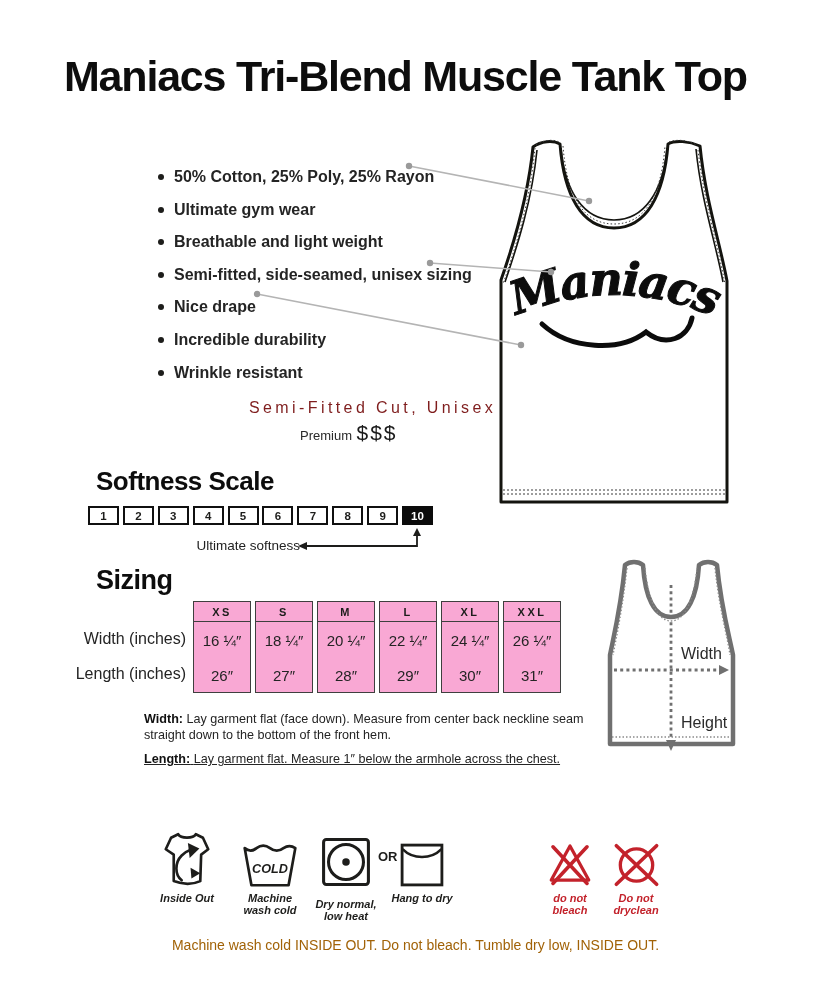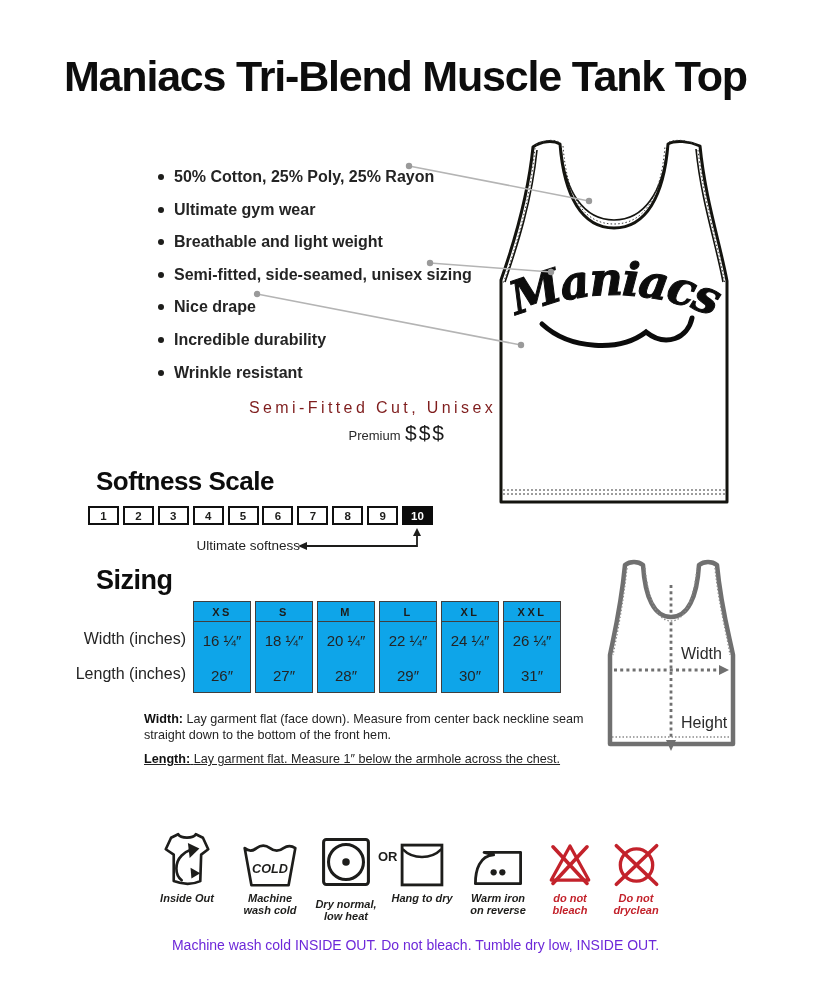--- a/index.html
+++ b/index.html
@@ -10,58 +10,58 @@
   
   .title{left:64px;top:52px;font-size:43px;font-weight:700;letter-spacing:-1.2px;color:#0d0d0d;white-space:nowrap;}
 
   
   .features{left:143px;top:147px;list-style:none;margin:14px;padding:0;font-size:16px;font-weight:bold;}
   .features li{position:relative;padding-left:17px;height:32.6px;line-height:32.6px;white-space:nowrap;color:#242424;}
   .features li::before{content:"";position:absolute;left:1px;top:13px;width:6px;height:6px;border-radius:50%;background:#1d1d1b;}
 
   
   .cut-line{left:204px;top:399px;font-size:16px;letter-spacing:3.4px;color:#7f1d1d;white-space:nowrap;margin-left:45px;}
-  .premium{left:300px;top:421px;width:146px;text-align:right;white-space:nowrap;}
+  .premium{left:300px;top:421px;width:146px;white-space:nowrap;}
   .premium .p-label{font-size:13px;color:#2a2a2a;}
   .premium .p-value{font-size:21px;letter-spacing:2px;color:#1a1a1a;}
 
   
   .h2{font-size:26px;font-weight:700;letter-spacing:-0.5px;color:#0d0d0d;white-space:nowrap;}
   .softness-heading{left:96px;top:466px;}
   .scale{left:88px;top:506px;display:flex;gap:3.9px;}
   .scale .box{box-sizing:border-box;width:31px;height:19px;border:2px solid #101010;display:flex;align-items:center;justify-content:center;font-size:11.5px;font-weight:700;background:#fff;}
   .scale .box.sel{background:#0b0b0b;border-color:#0b0b0b;color:#fff;}
   .softness-note{left:180px;top:538px;width:120px;text-align:right;font-size:13.5px;color:#222;white-space:nowrap;}
 
   
   .sizing-heading{left:96px;top:565px;font-size:27px;}
   .row-label{width:126px;text-align:right;font-size:16px;color:#242424;white-space:nowrap;}
   .size-table{left:193px;top:601px;display:flex;gap:4px;}
-  .size-col{box-sizing:border-box;width:58px;border:1.5px solid #3f3f3f;background:#0ea5e9;}
+  .size-col{box-sizing:border-box;width:58px;border:1.5px solid #3f3f3f;background:#f9a8d4;}
   .size-col .hd{height:19px;display:flex;align-items:center;justify-content:center;font-size:11px;font-weight:700;letter-spacing:2.5px;border-bottom:1.5px solid #3f3f3f;}
   .size-col .cell{display:flex;align-items:center;justify-content:center;font-size:15px;color:#242424;white-space:nowrap;}
   .size-col .c1{height:37px;}
   .size-col .c2{height:33px;}
 
   .notes{left:144px;top:712px;width:448px;font-size:12.6px;line-height:15.6px;color:#242424;}
   .notes p{margin:0;}
   .notes p + p{margin-top:9px;text-decoration:underline;}
   .notes b{font-weight:700;color:#111;}
 
   
   .diag-label{font-size:16px;color:#2b2b2b;white-space:nowrap;}
 
   
   .care-item{position:absolute;top:826px;display:flex;flex-direction:column;align-items:center;font-style:italic;}
   .icon-slot{height:62px;display:flex;align-items:flex-end;justify-content:center;}
   .care-label{margin-top:5px;text-align:center;font-size:11px;line-height:11.5px;font-weight:700;color:#1d1d1b;}
   .care-label.red{color:#c3222b;}
   .or-sep{left:370px;top:849px;font-size:13px;font-weight:700;color:#1d1d1b;padding-left:8px;}
 
-  .footer-note{left:0;top:937px;width:831px;text-align:center;font-size:14px;color:#6d28d9;white-space:nowrap;}
+  .footer-note{left:0;top:937px;width:831px;text-align:center;font-size:14px;color:#a16207;white-space:nowrap;}
 
   svg{display:block;}
   .overlay{position:absolute;left:0;top:0;pointer-events:none;}
 </style>
 </head>
 <body>
 
 <div class="page">
 
   <div class="abs" style="left:480px;top:128px;">
@@ -227,30 +227,20 @@
   <div class="care-item" style="left:394px;width:56px;">
     <div class="icon-slot">
       <svg width="46" height="46" viewBox="0 0 52 52">
         <rect x="3.5" y="3.5" width="45" height="45" fill="none" stroke="#1d1d1b" stroke-width="3.2"></rect>
         <path d="M 4,8 C 16,20 36,20 48,8" fill="none" stroke="#1d1d1b" stroke-width="3"></path>
       </svg>
     </div>
     <div class="care-label" style="width:80px;">Hang to dry</div>
   </div>
 
-  <div class="care-item" style="left:466px;width:64px;">
-    <div class="icon-slot">
-      <svg width="56" height="40" viewBox="0 0 62 46">
-        <path d="M 15,5 L 57,5 L 57,41 L 5,41 C 5,25 10,9 26,8 Z" fill="none" stroke="#1d1d1b" stroke-width="3.2" stroke-linejoin="round"></path>
-        <circle cx="26" cy="28" r="3.6" fill="#1d1d1b"></circle>
-        <circle cx="36" cy="28" r="3.6" fill="#1d1d1b"></circle>
-      </svg>
-    </div>
-    <div class="care-label" style="width:68px;">Warm iron on reverse</div>
-  </div>
 
   <div class="care-item" style="left:543px;width:54px;">
     <div class="icon-slot">
       <svg width="46" height="50" viewBox="0 0 54 56">
         <path d="M 27,8 L 5,48 L 49,48 Z" fill="none" stroke="#c3222b" stroke-width="3.8" stroke-linejoin="round"></path>
         <path d="M 7,9 L 47,52 M 47,9 L 7,52" fill="none" stroke="#c3222b" stroke-width="4.2" stroke-linecap="round"></path>
       </svg>
     </div>
     <div class="care-label red" style="width:46px;">do not bleach</div>
   </div>

